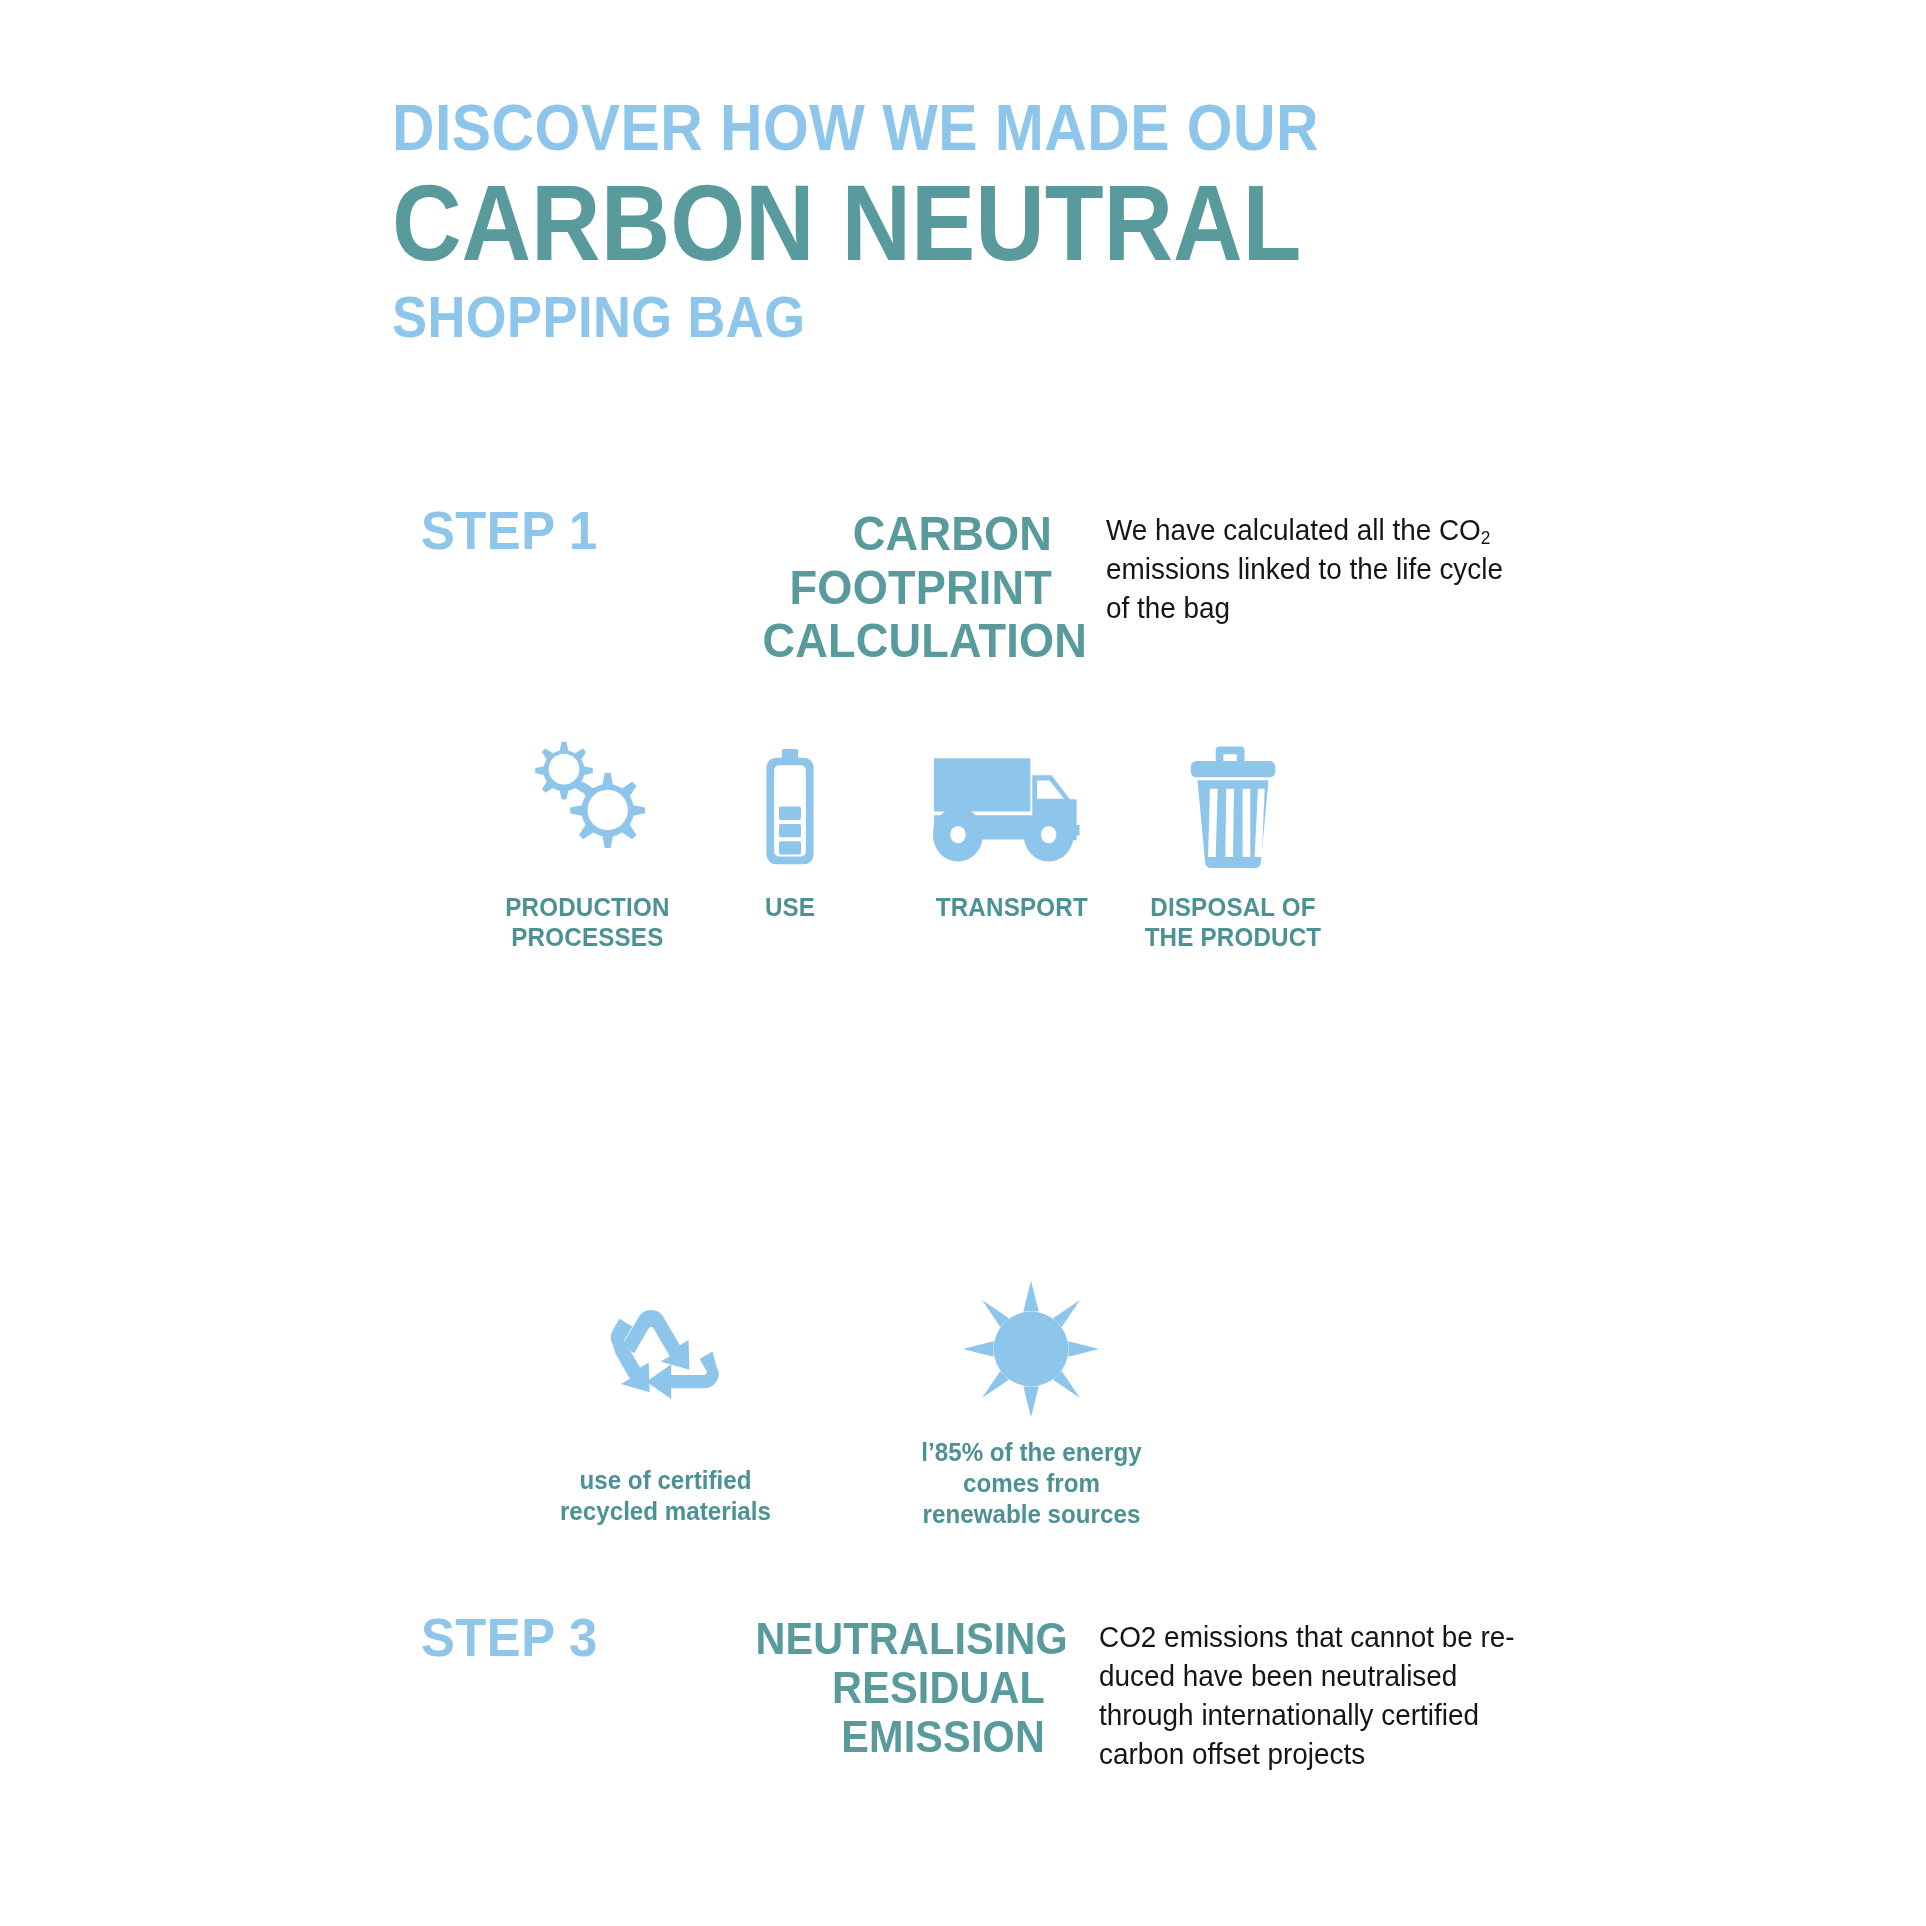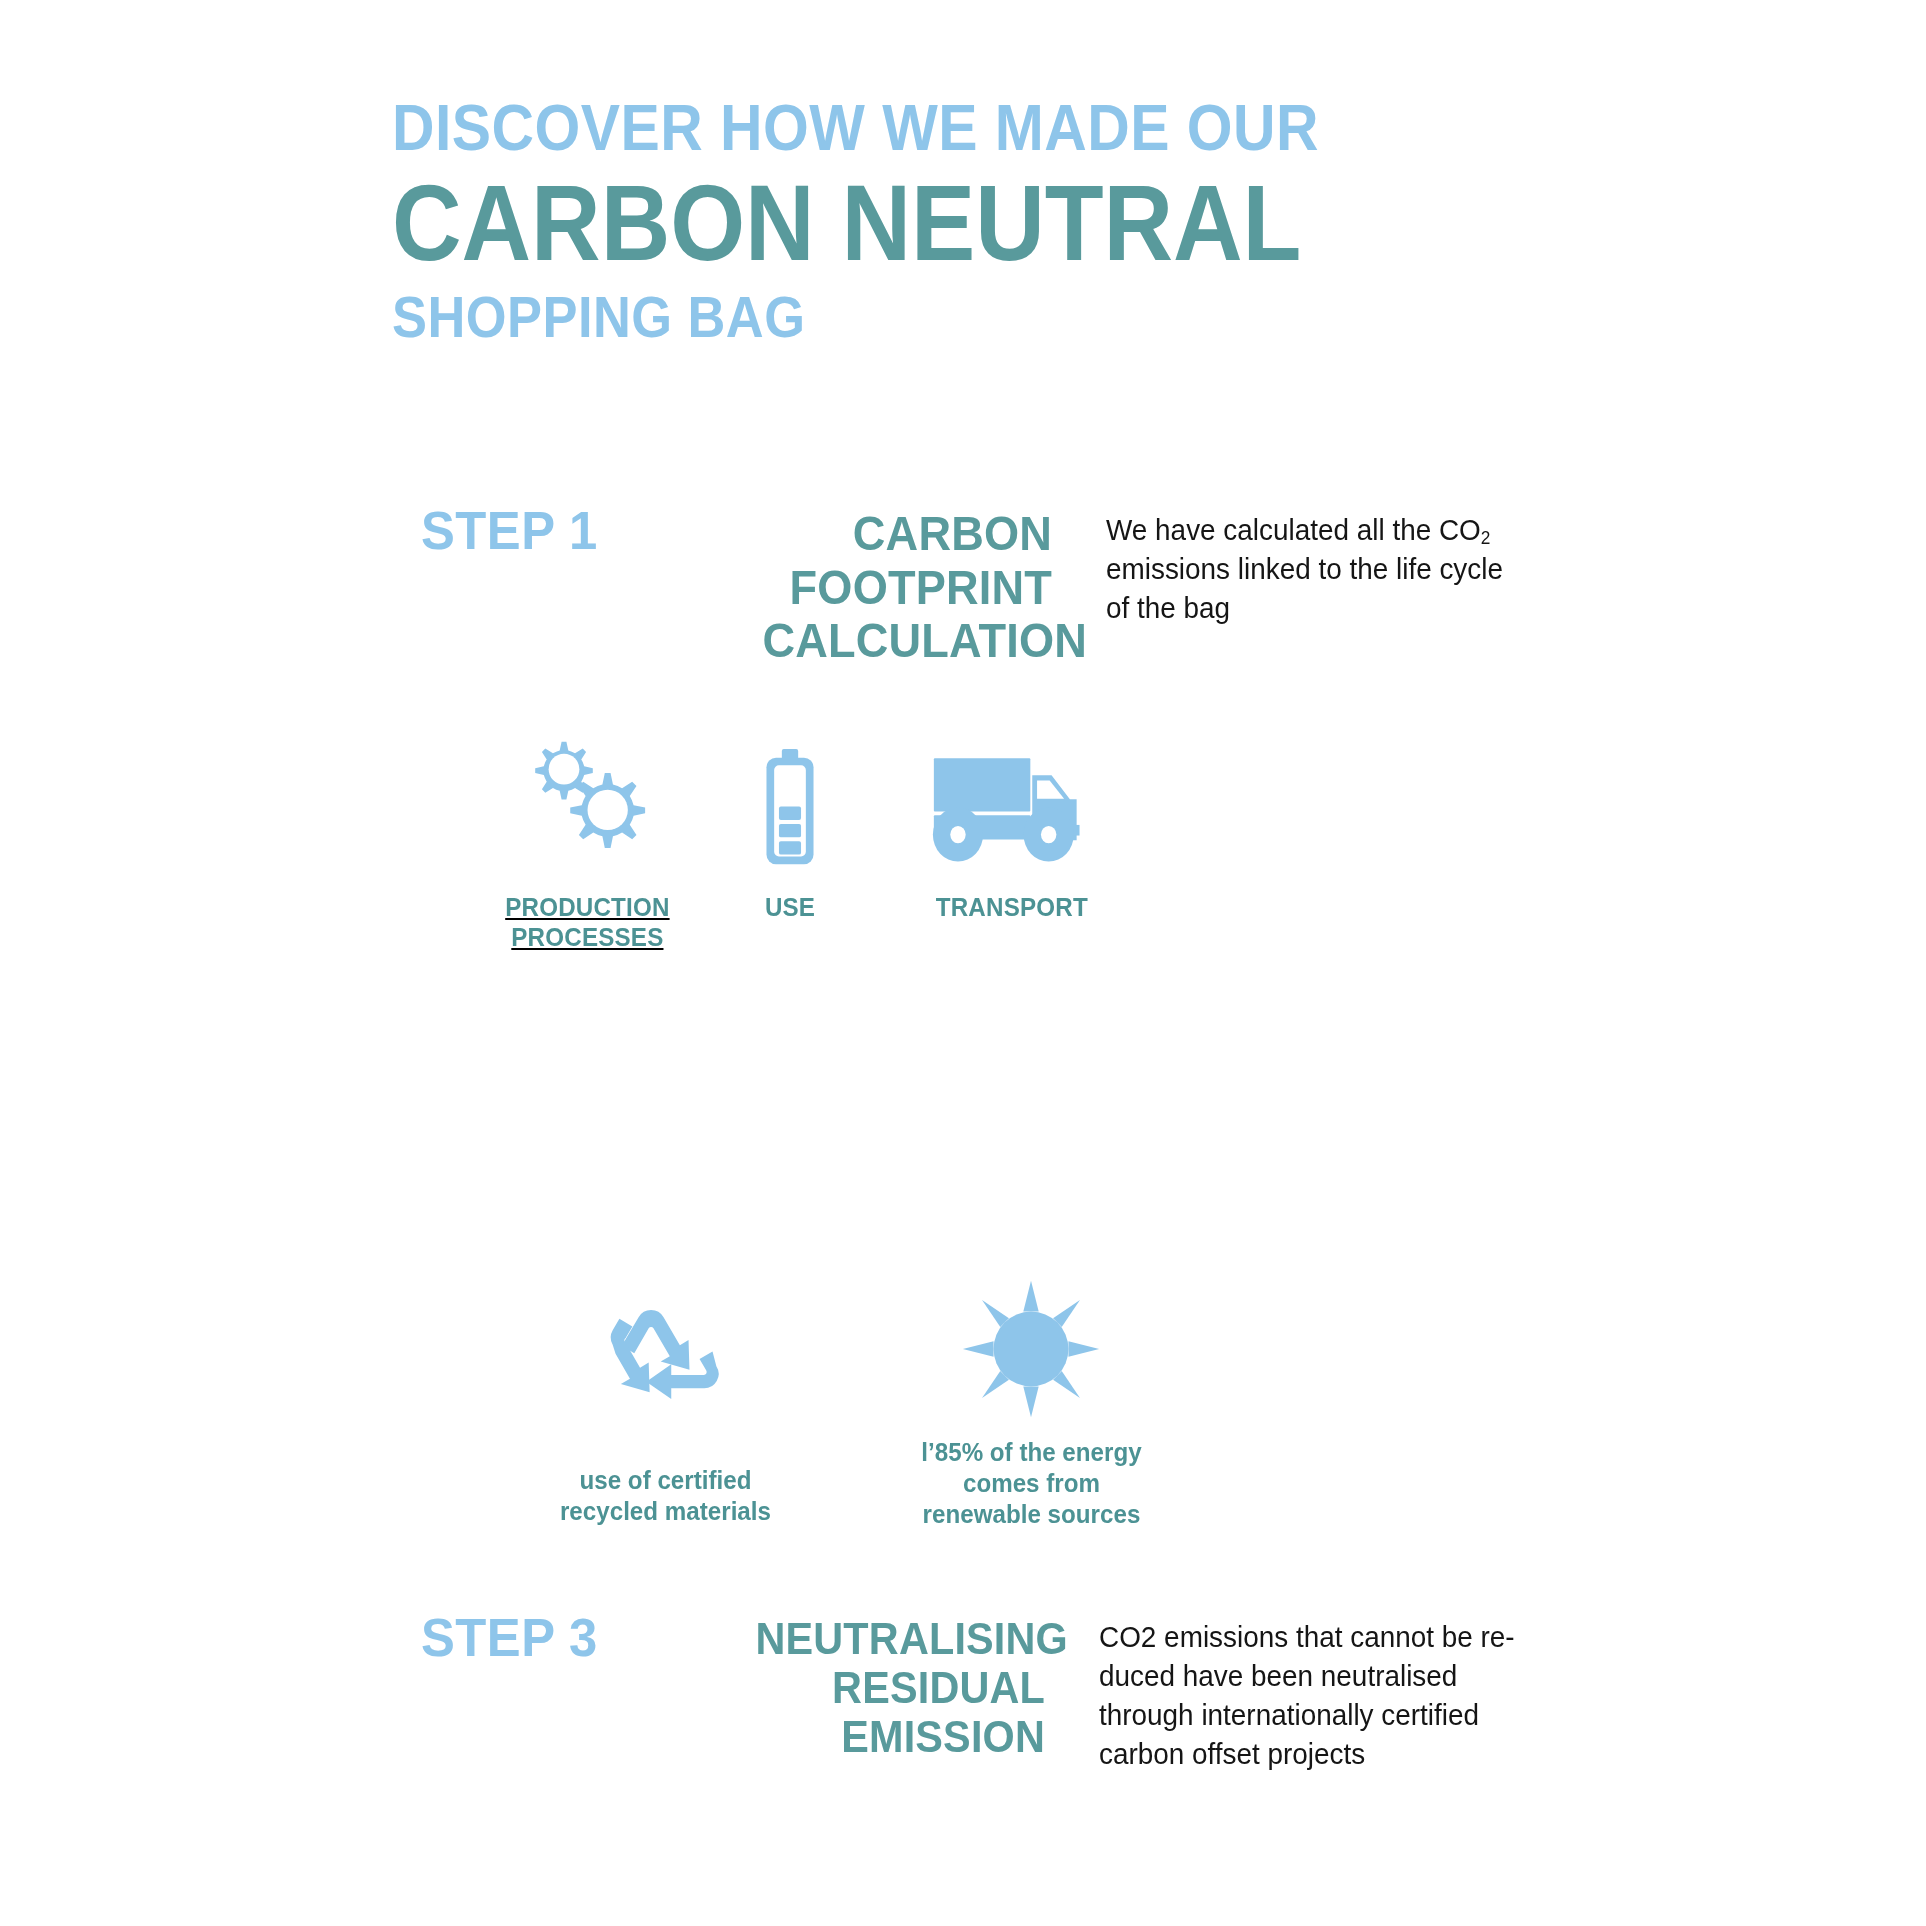--- a/index.html
+++ b/index.html
@@ -158,21 +158,21 @@
     </div>
     <div class="step-desc" style="margin-left:54px; margin-top:6.7px; width:539px;">
       <div><span>We have calculated all the CO</span><sub>2</sub></div>
       <div>emissions linked to the life cycle</div>
       <div>of the bag</div>
     </div>
   </div>
 
   <div class="icon-grid" style="left:491px; top:739px;">
 
-    <div class="icon-cell" style="width:193px;text-decoration:underline;">
+    <div class="icon-cell" style="width:193px;">
       <div class="icon-art" style="height:140px;">
         <svg width="144" height="140" viewBox="0 0 300 290" aria-hidden="true">
           <g fill="#8ec5ea">
 
             <path d="M95 5 l10 0 4 18 a50 50 0 0 1 14 6 l16-10 7 7 -10 16 a50 50 0 0 1 6 14 l18 4 0 10 -18 4 a50 50 0 0 1 -6 14 l10 16 -7 7 -16-10 a50 50 0 0 1 -14 6 l-4 18 -10 0 -4-18 a50 50 0 0 1 -14-6 l-16 10 -7-7 10-16 a50 50 0 0 1 -6-14 l-18-4 0-10 18-4 a50 50 0 0 1 6-14 l-10-16 7-7 16 10 a50 50 0 0 1 14-6 z"></path>
             <circle cx="100" cy="62" r="32" fill="#ffffff"></circle>
 
             <path d="M185 70 l12 0 5 24 a66 66 0 0 1 19 8 l21-14 9 9 -14 21 a66 66 0 0 1 8 19 l24 5 0 12 -24 5 a66 66 0 0 1 -8 19 l14 21 -9 9 -21-14 a66 66 0 0 1 -19 8 l-5 24 -12 0 -5-24 a66 66 0 0 1 -19-8 l-21 14 -9-9 14-21 a66 66 0 0 1 -8-19 l-24-5 0-12 24-5 a66 66 0 0 1 8-19 l-14-21 9-9 21 14 a66 66 0 0 1 19-8 z"></path>
             <circle cx="191" cy="147" r="42" fill="#ffffff"></circle>
           </g>
@@ -226,20 +226,45 @@
             <ellipse cx="246" cy="168" rx="52" ry="56"></ellipse>
             <ellipse cx="246" cy="168" rx="16" ry="18" fill="#ffffff"></ellipse>
           </g>
         </svg>
       </div>
       <div class="icon-caption" style="margin-top:12.5px;">
         <div>TRANSPORT</div>
       </div>
     </div>
 
+    <div class="icon-cell" style="width:212px;">
+      <div class="icon-art" style="height:140px;">
+        <svg width="96" height="140" viewBox="0 0 200 260" aria-hidden="true">
+          <g fill="#8ec5ea">
+
+            <path d="M72 0 h44 a8 8 0 0 1 8 8 v22 h-16 v-14 h-28 v14 h-16 v-22 a8 8 0 0 1 8-8 z"></path>
+
+            <rect x="12" y="30" width="176" height="34" rx="12"></rect>
+
+            <path d="M26 70 h148 l-16 172 a12 12 0 0 1 -12 11 h-92 a12 12 0 0 1 -12-11 z"></path>
+
+            <g fill="#ffffff">
+              <path d="M52 88 h16 l-4 142 h-16 z" rx="6"></path>
+              <path d="M86 88 h16 l-2 142 h-16 z"></path>
+              <path d="M120 88 h16 l0 142 h-16 z"></path>
+              <path d="M152 88 h14 l-6 142 h-15 z"></path>
+            </g>
+          </g>
+        </svg>
+      </div>
+      <div class="icon-caption" style="margin-top:12.5px;">
+        <div>DISPOSAL OF</div>
+        <div>THE PRODUCT</div>
+      </div>
+    </div>
 
   </div>
 
 
   <div class="icon-grid" style="left:482px; top:1281px;">
 
     <div class="icon-cell" style="width:366px;gap:28px;">
       <div class="icon-art" style="height:140px;">
         <svg width="120" height="120" viewBox="0 0 250 250" aria-hidden="true">
           <g fill="#8ec5ea">

